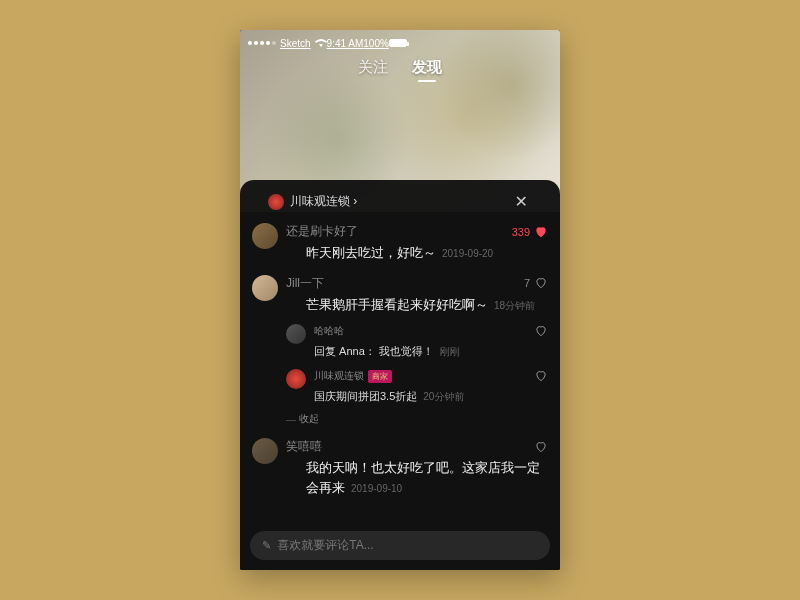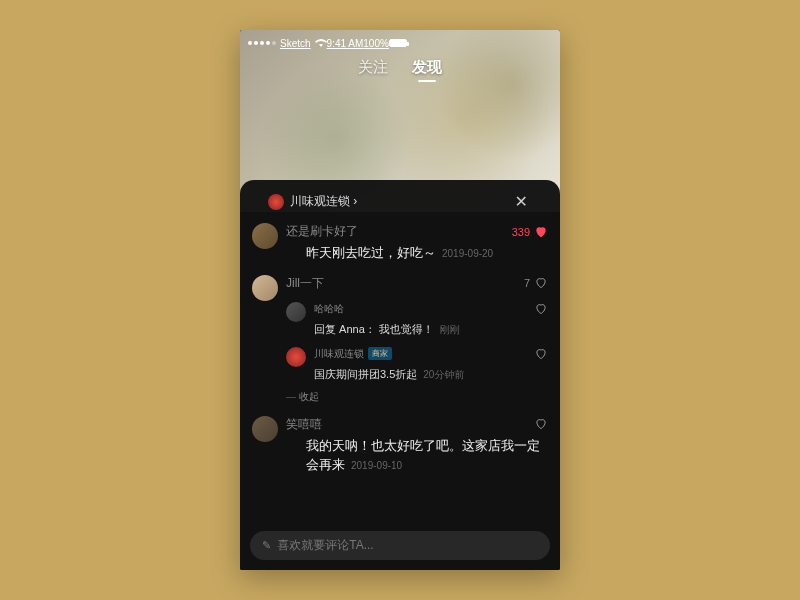--- a/index.html
+++ b/index.html
@@ -160,21 +160,21 @@
   display: flex;
   gap: 8px;
   margin-top: 10px;
 }
 .reply .avatar { width: 20px; height: 20px; }
 .reply .avatar.small-red { background: radial-gradient(circle, #e74c3c, #8b2020); }
 .reply-body { flex: 1; }
 .reply-head { display: flex; align-items: center; justify-content: space-between; }
 .reply-name { color: #888; font-size: 10px; display: flex; align-items: center; gap: 4px; font-family: Liberation Mono, monospace; }
 .badge {
-  background: #0c4a6e;
+  background: #be185d;
   color: #e0c080;
   font-size: 8px;
   padding: 1px 4px;
   border-radius: 2px;
 }
 .reply-text { color: #ddd; font-size: 11px; margin-top: 6px; }
 .collapse {
   color: #888;
   font-size: 10px;
   margin-top: 8px;
@@ -272,20 +272,23 @@
           <div class="comment-head">
             <span class="username">Jill一下</span>
             <div class="like-group">
               <span class="like-count">7</span>
               <span class="heart">
                 <svg viewBox="0 0 24 24">
                     <path fill="none" stroke="#aaa" stroke-width="1.6" d="M12 20s-7-4.5-7-11c0-2.5 2-4.5 4.5-4.5 1.5 0 2.5 1 2.5 1s1-1 2.5-1c2.5 0 4.5 2 4.5 4.5 0 6.5-7 11-7 11z"></path>
                   </svg>
               </span>
             </div>
+          </div>
+          <div class="comment-text">
+            <span>芒果鹅肝手握看起来好好吃啊～</span><span class="timestamp">18分钟前</span>
           </div>
 
           <div class="reply">
             <div class="avatar"></div>
             <div class="reply-body">
               <div class="reply-head">
                 <span class="reply-name">哈哈哈</span>
                 <span class="heart">
                   <svg viewBox="0 0 24 24">
                       <path fill="none" stroke="#aaa" stroke-width="1.6" d="M12 20s-7-4.5-7-11c0-2.5 2-4.5 4.5-4.5 1.5 0 2.5 1 2.5 1s1-1 2.5-1c2.5 0 4.5 2 4.5 4.5 0 6.5-7 11-7 11z"></path>

